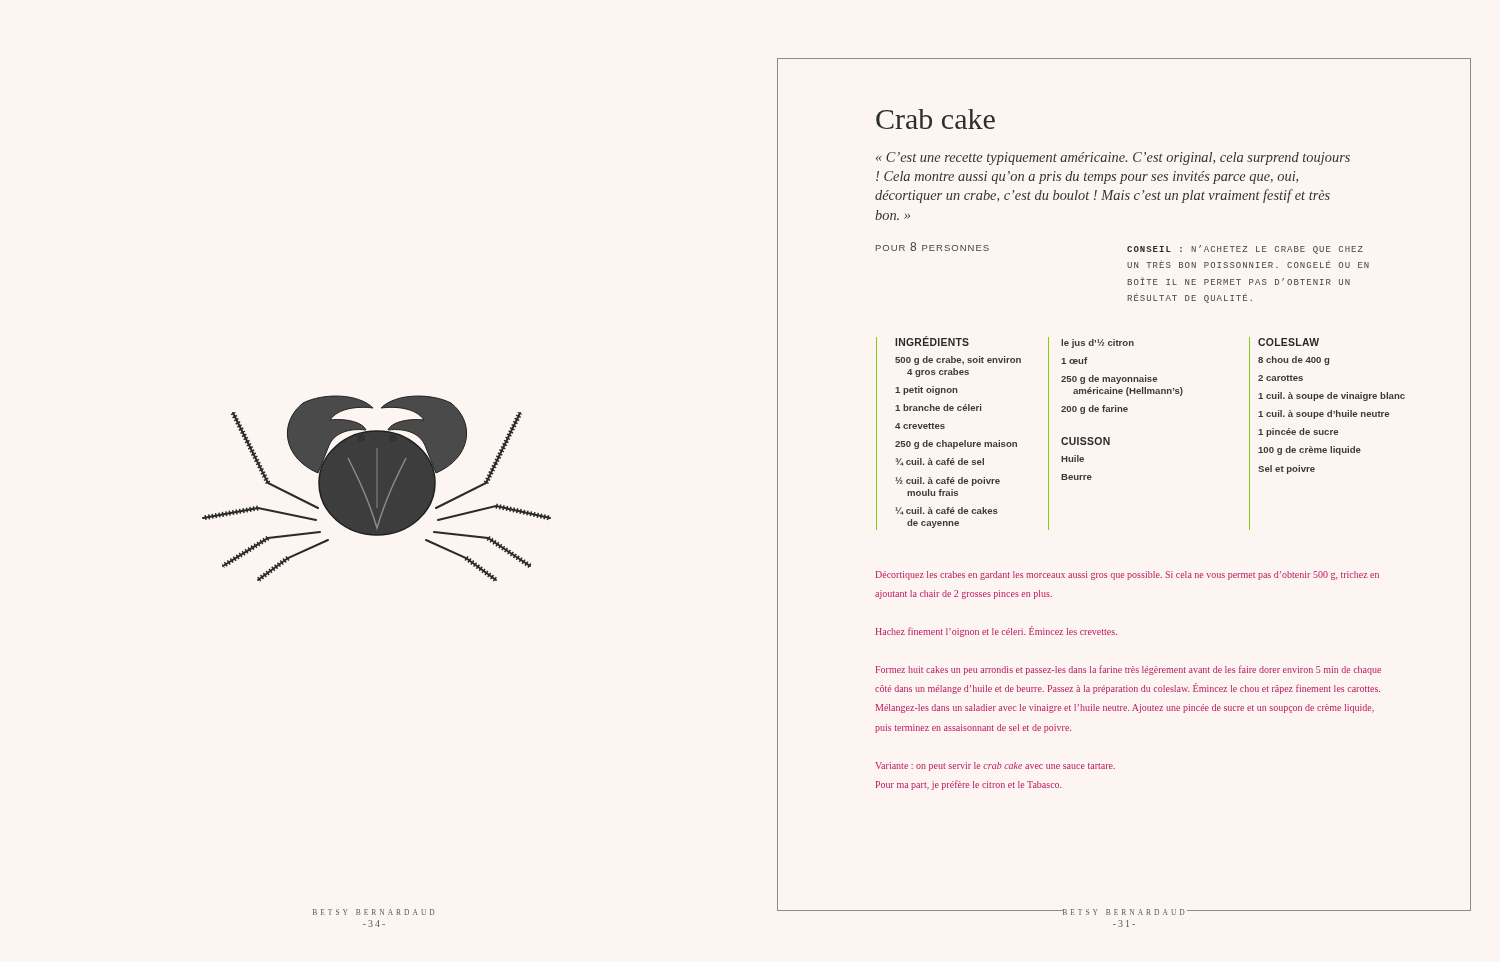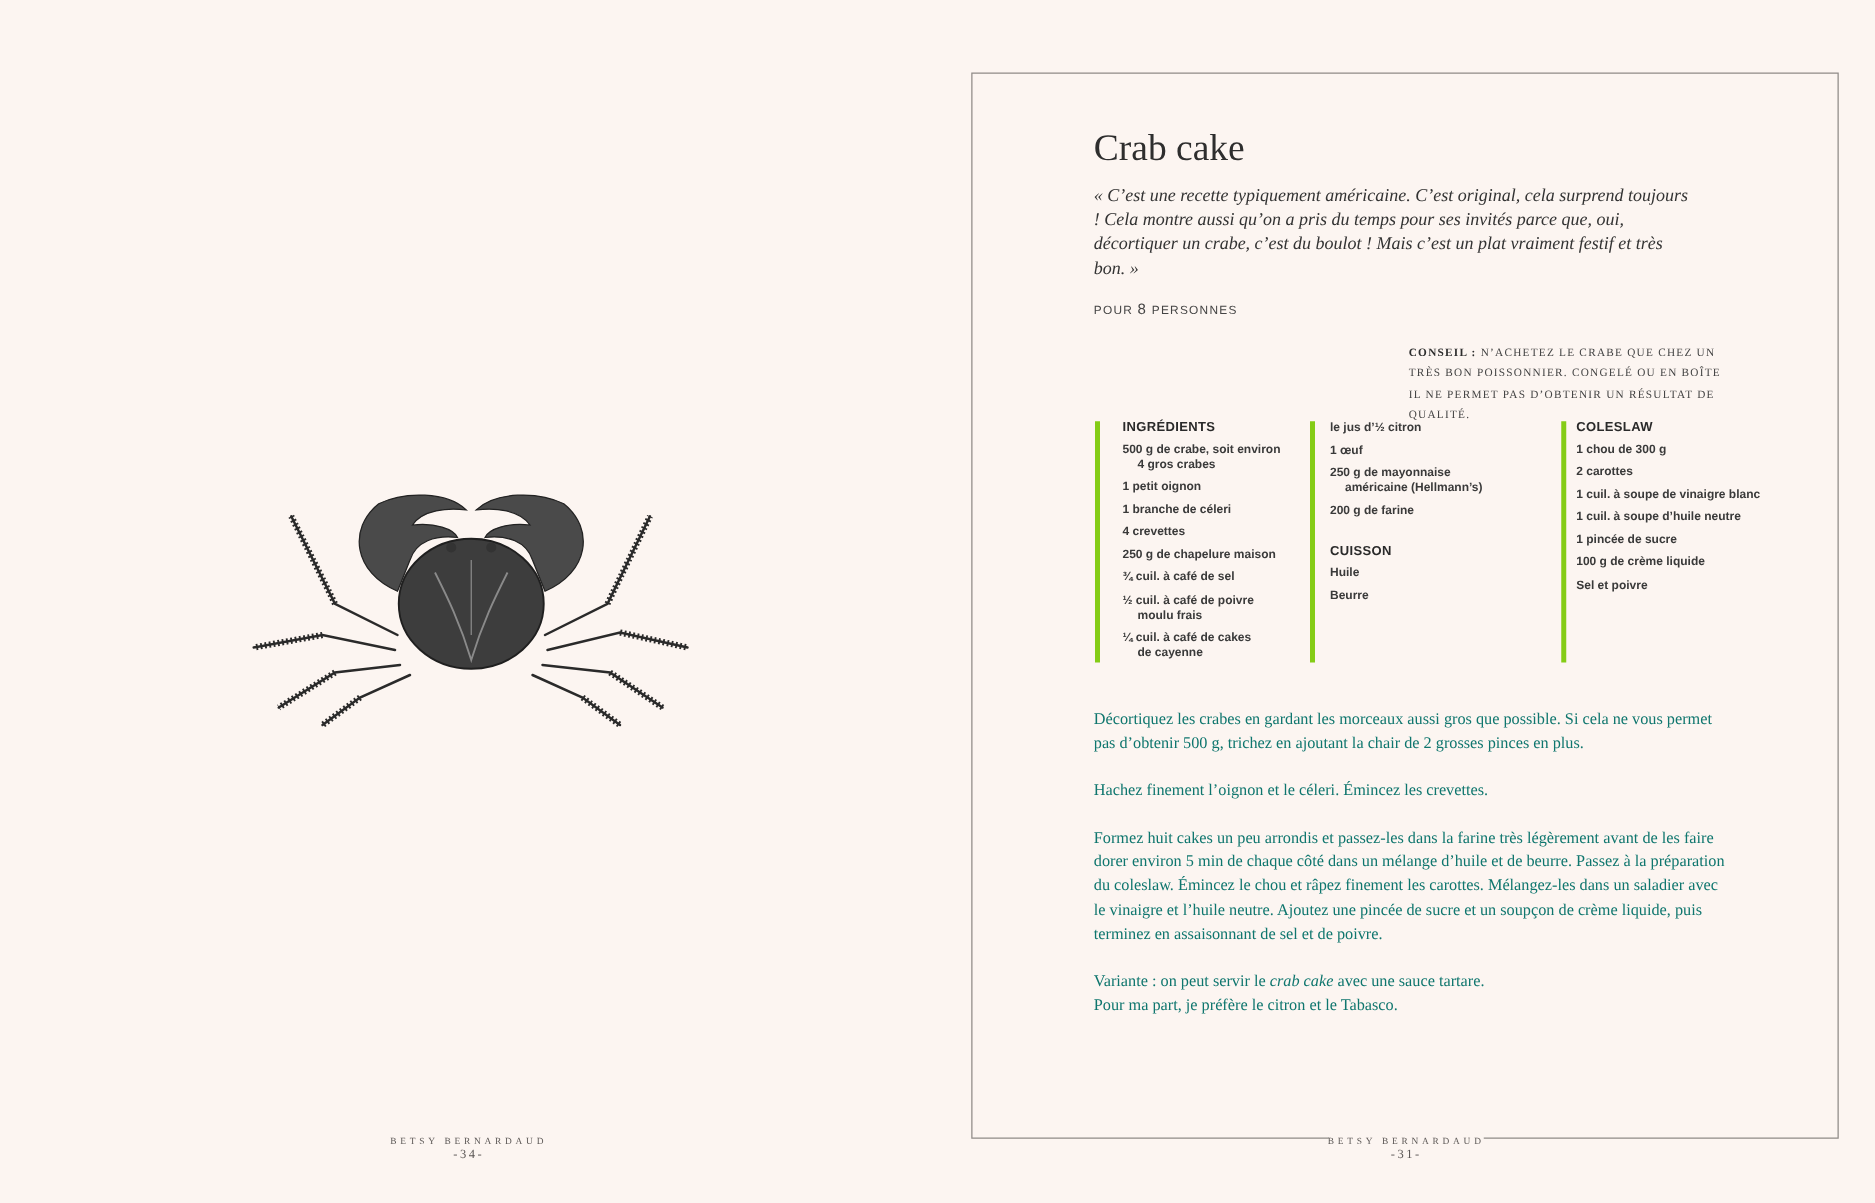--- a/index.html
+++ b/index.html
@@ -43,39 +43,39 @@
     font-size:14.4px; line-height:19.2px; color:#333;
   }
   .serves {
     position:absolute; left:875px; top:240px; font-size:9.5px; letter-spacing:1px;
     font-family:"Liberation Sans", sans-serif; color:#444; text-transform:uppercase;
   }
   .serves .num { font-size:12px; }
   .tip {
     position:absolute; left:1127px; top:242px; width:255px; font-size:9px;
     letter-spacing:1px; line-height:16.3px; color:#444;
-    font-family:Liberation Serif, serif; text-transform:uppercase;margin-top:32px;
+    font-family:Liberation Mono, monospace; text-transform:uppercase;
   }
   .tip b { font-weight:bold; color:#2e2e2e; }
 
   .col {
-    position:absolute; top:337px; height:193px; border-left:4px solid #84cc16;
+    position:absolute; top:337px; height:193px; border-left:1px solid #84cc16;
     font-family:"Liberation Sans", sans-serif; font-size:9.6px; color:#3a3a3a;
   }
   .col h4 { margin:0 0 6px 0; font-size:10.4px; font-weight:bold; letter-spacing:0.3px; color:#2a2a2a; }
   .col .item { margin-bottom:6.1px; line-height:12px;font-weight:bold; }
   .col .item .cont { display:block; padding-left:12px; }
   .col-1 { left:876px; padding-left:18px; width:150px; }
   .col-2 { left:1048px; padding-left:12px; width:148px; }
   .col-3 { left:1249px; padding-left:8px; width:160px; }
   .col .spacer { height:15px; }
 
   .steps {
     position:absolute; left:875px; top:565px; width:510px;
-    font-size:13px; line-height:19.1px; color:#0f766e;
+    font-size:10px; line-height:19.1px; color:#be185d;
   }
   .steps p { margin:0 0 19px 0; }
   .steps em { font-style:italic; }
 </style>
 </head>
 <body>
 
 <div class="page page-left"></div>
 
 <svg class="crab" viewBox="0 0 358 196">
@@ -153,21 +153,21 @@
   <div class="item"><span>250 g de mayonnaise</span><span class="cont">américaine (Hellmann’s)</span></div>
   <div class="item"><span>200 g de farine</span></div>
   <div class="spacer"></div>
   <h4>CUISSON</h4>
   <div class="item">Huile</div>
   <div class="item">Beurre</div>
 </div>
 
 <div class="col col-3">
   <h4>COLESLAW</h4>
-  <div class="item">1 chou de 300 g</div>
+  <div class="item">8 chou de 400 g</div>
   <div class="item">2 carottes</div>
   <div class="item">1 cuil. à soupe de vinaigre blanc</div>
   <div class="item">1 cuil. à soupe d’huile neutre</div>
   <div class="item">1 pincée de sucre</div>
   <div class="item">100 g de crème liquide</div>
   <div class="item">Sel et poivre</div>
 </div>
 
 <div class="steps">
   <p>Décortiquez les crabes en gardant les morceaux aussi gros que possible. Si cela ne vous permet pas d’obtenir 500 g, trichez en ajoutant la chair de 2 grosses pinces en plus.</p>

